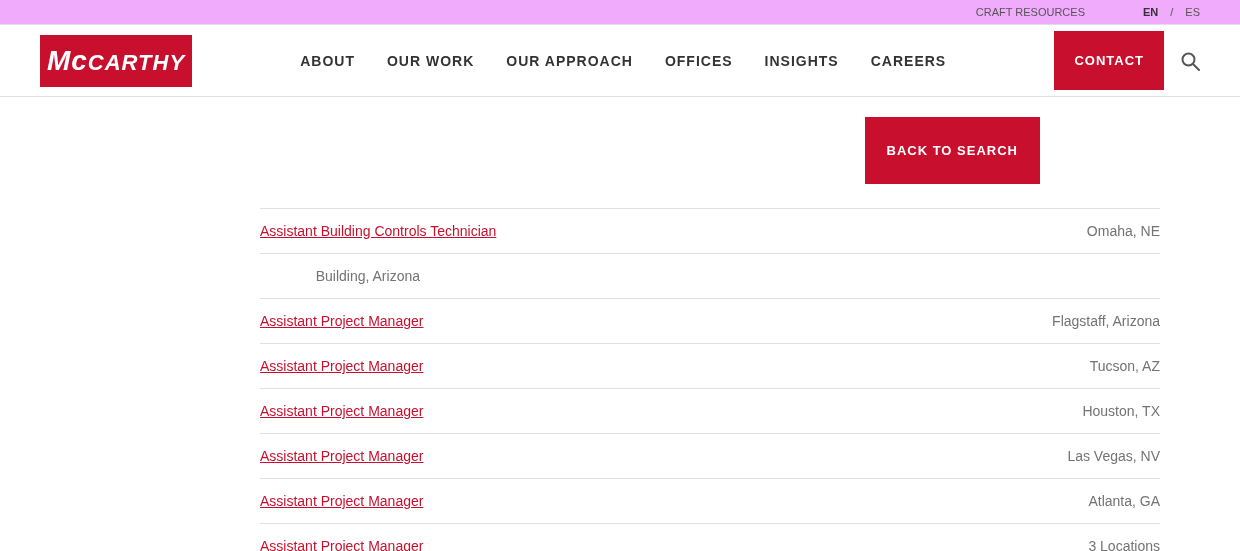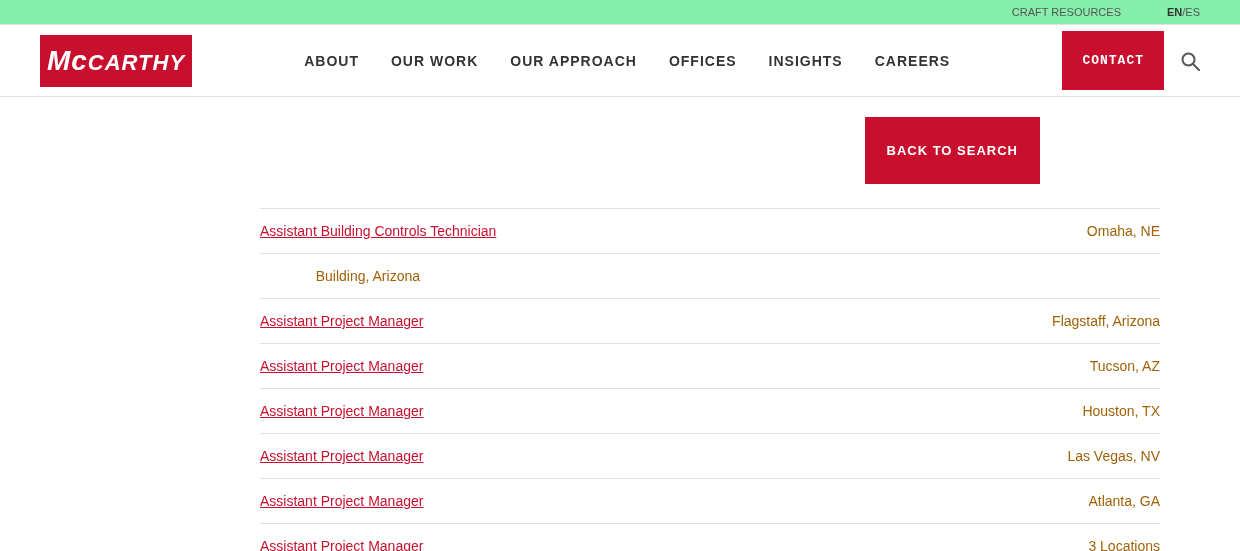--- a/index.html
+++ b/index.html
@@ -12,26 +12,27 @@
       font-family: Arial, Helvetica, sans-serif;
       font-size: 14px;
       color: #333;
       background: #fff;
       width: 1240px;
       min-height: 551px;
     }
 
     
     .utility-bar {
-      background: #86efac;
+      background: #f0abfc;
       border-bottom: 1px solid #e0e0e0;
       padding: 6px 40px;
       display: flex;
       justify-content: flex-end;
       align-items: center;
+      gap: 12px;
       font-size: 11px;
       color: #555;
     }
 
     .utility-bar a {
       color: #555;
       text-decoration: none;
       font-size: 11px;
     }
 
@@ -109,21 +110,20 @@
     .contact-btn {
       background: #c8102e;
       color: #fff;
       border: none;
       padding: 22px 20px;
       font-size: 13px;
       font-weight: bold;
       text-transform: uppercase;
       cursor: pointer;
       letter-spacing: 1px;
-      font-family: Liberation Mono, monospace;
     }
 
     .search-icon-wrap {
       cursor: pointer;
       display: flex;
       align-items: center;
     }
 
     
     .content-area {
@@ -173,21 +173,21 @@
 
     .job-title-link {
       color: #c8102e;
       text-decoration: underline;
       font-size: 14px;
       cursor: pointer;
       max-width: 560px;
     }
 
     .job-location {
-      color: #a16207;
+      color: #737373;
       font-size: 14px;
       text-align: right;
       min-width: 160px;
     }
   </style>
 </head>
 <body>
 
 <div class="utility-bar">
   <a href="#">CRAFT RESOURCES</a>

